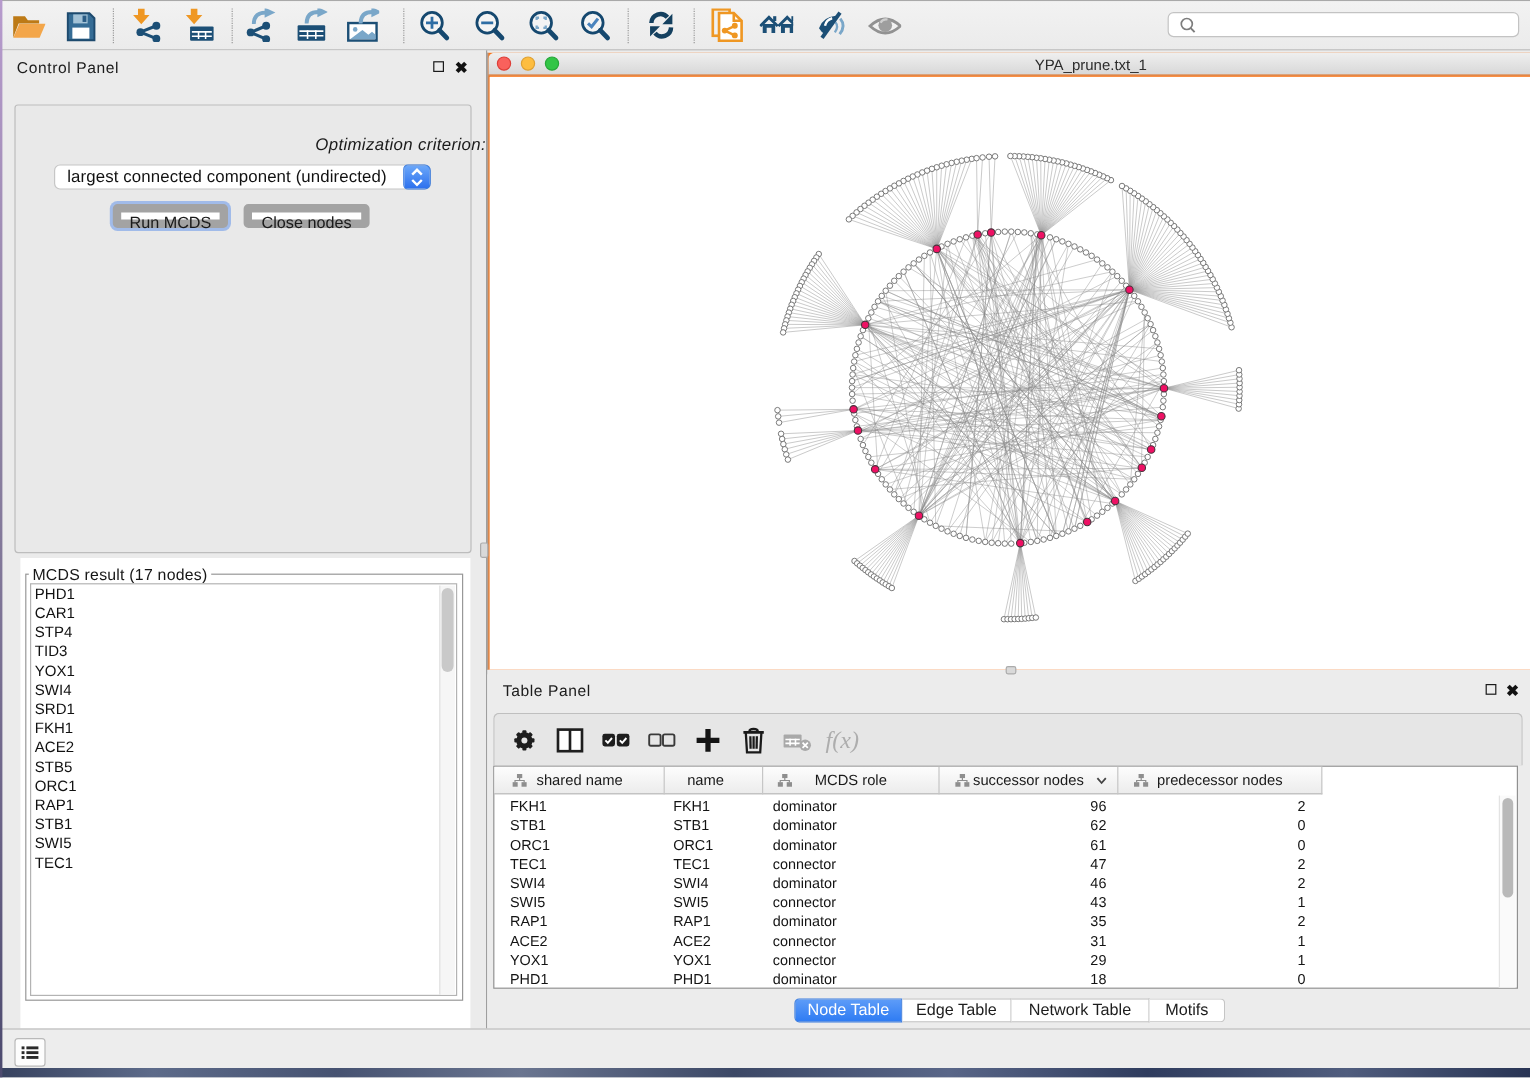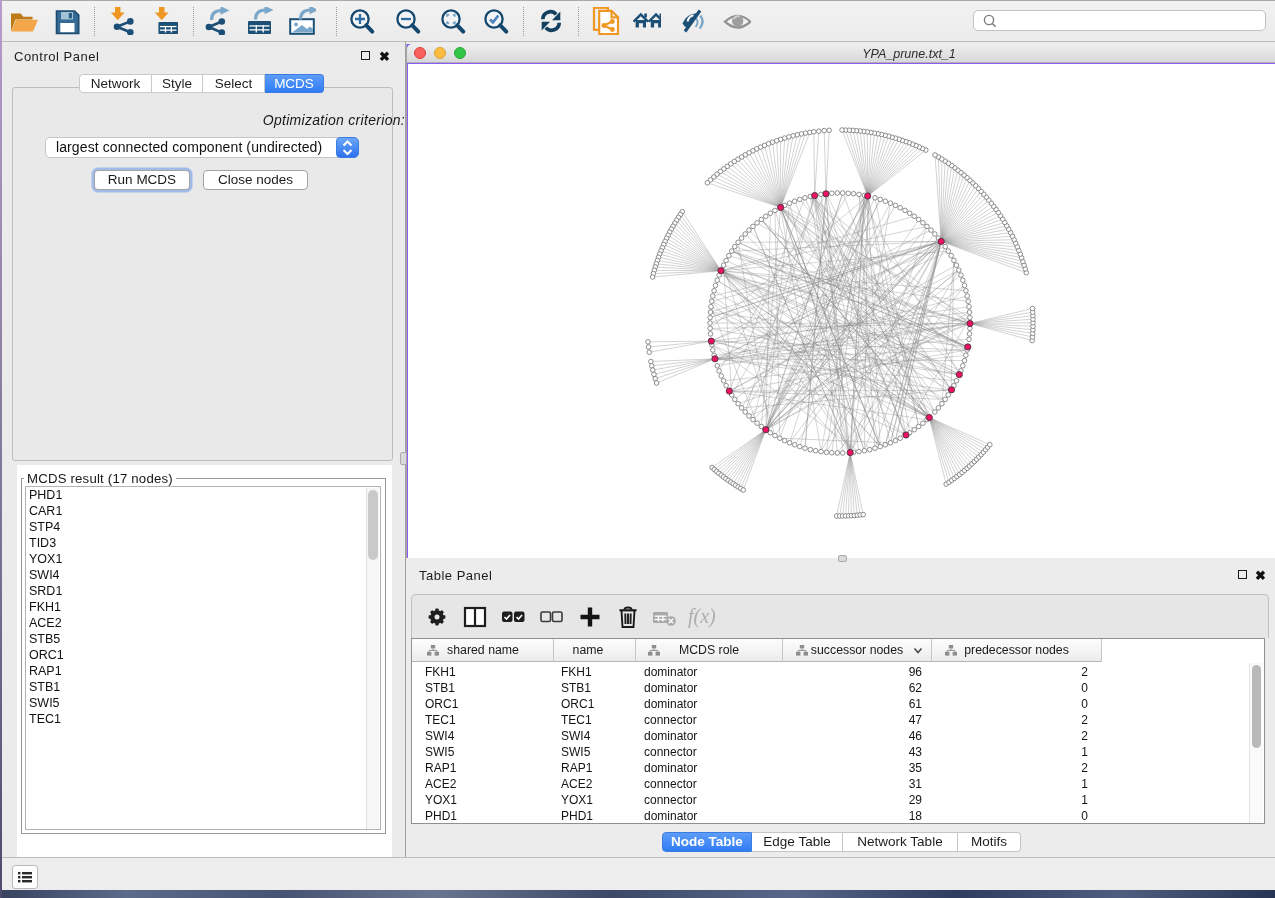--- a/index.html
+++ b/index.html
@@ -21,57 +21,57 @@
 .closex { position:absolute; font-size:13px; font-weight:bold; color:#111; line-height:9px; }
 .tabs { position:absolute; display:flex; }
 .tab { height:19px; border:1px solid #c9c9c9; border-left:none; background:#fff; color:#1d1d1d; font-size:13.5px; line-height:17px; text-align:center; }
 .tab.first { border-left:1px solid #c9c9c9; border-radius:4px 0 0 4px; }
 .tab.last { border-radius:0 4px 4px 0; }
 .tab.sel { background:linear-gradient(#5d9cf8,#2f7cf3); color:#fff; border-color:#3a7ce0; }
 #tabpane { left:10px; top:45px; width:381px; height:374px; border:1px solid #bdbdbd; border-radius:3px; background:#e9e9e9; }
 #optlabel { left:0; top:70px; width:403px; text-align:right; font-size:14px; letter-spacing:0.3px; color:#1a1a1a;font-style:italic; }
 #dropdown { left:43px; top:95px; width:314px; height:21px; background:#fff; border:1px solid #c6c6c6; border-radius:5px; font-size:14px; letter-spacing:0.1px; color:#111; line-height:19px; padding-left:10px; }
 #ddbtn { left:334px; top:95px; width:23px; height:21px; background:linear-gradient(#6ba7f9,#2d71ee); border-radius:4px 5px 5px 4px; border:1px solid #3a7ce0; }
-.btn { position:absolute; height:20px; background:#fff; border:1px solid #a3a3a3; border-radius:4px; font-size:13.5px; color:#1a1a1a; text-align:center; line-height:18px; }
+.btn { position:absolute; height:20px; background:#fff; border:7px solid #a3a3a3; border-radius:4px; font-size:13.5px; color:#1a1a1a; text-align:center; line-height:18px; }
 #runbtn { box-shadow:0 0 0 2.5px rgba(114,156,233,.6); }
 #resultwrap { left:15px; top:423px; width:375px; height:428px; background:#fff; }
 #fieldset { position:absolute; left:4px; top:13px; width:365px; height:356px; border:1px solid #989898; }
 #legend { position:absolute; left:7px; top:6px; background:#fff; padding:0 3px; font-size:13.2px; letter-spacing:0.2px; color:#161616; }
 #mlist { position:absolute; left:8px; top:21px; width:356px; height:344px; background:#fff; border:1px solid #b3b3b3; font-size:12.5px; color:#111; }
 #mlist .row { height:16px; line-height:16px; padding-left:3px; }
 #mlsb { position:absolute; right:1px; top:1px; width:13px; height:341px; background:#f6f6f6; border-left:1px solid #e0e0e0; }
 #mlsb .thumb { position:absolute; left:1px; top:2px; width:10px; height:70px; background:#c9c9c9; border-radius:5px; }
 
 
 #vdiv { left:405px; top:42px; width:1px; height:816px; background:#9e9e9e; }
 #vgrip { left:400px; top:452px; width:7px; height:13px; background:#d9d9d9; border:1px solid #ababab; border-radius:2px; z-index:5; }
 #hgrip { left:838px; top:555px; width:9px; height:7px; background:#d9d9d9; border:1px solid #ababab; border-radius:2px; z-index:5; }
 
 
-#netwin { left:406px; top:44px; width:869px; height:514px; background:#8b5cf6; border-left:1px solid #a5a5a5;font-style:italic; }
+#netwin { left:406px; top:44px; width:869px; height:514px; background:#f97316; border-left:1px solid #a5a5a5; }
 #nettitle { position:absolute; left:0; top:0; width:869px; height:19px; background:linear-gradient(#efefef,#d8d8d8); border-bottom:1px solid #b2b2b2; border-top-left-radius:5px; }
 .tl { position:absolute; top:47px; width:12px; height:12px; border-radius:50%; z-index:3; }
 #netname { position:absolute; left:0; width:1004px; text-align:center; top:3px; font-size:12.5px; color:#2c2c2c; }
 #netbody { position:absolute; left:1px; top:20px; width:868px; height:494px; background:#fff; overflow:hidden; }
 
 
 #tpanel { left:406px; top:562px; width:869px; height:295px; background:#ececec; }
 #tpanel .hdr { position:absolute; left:13px; top:6px; font-size:13px; letter-spacing:0.5px; color:#1c1c1c; }
 #ttoolbar { position:absolute; left:5px; top:32px; width:858px; height:44px; background:#e6e6e6; border:1px solid #bfbfbf; border-bottom:none; border-radius:5px 5px 0 0; }
 #tbl { position:absolute; left:5px; top:76px; width:854px; height:186px; background:#fff; border:1px solid #909090; }
 #thead { position:absolute; left:0; top:0; width:690px; height:23px; background:linear-gradient(#fdfdfd,#ececec); border-bottom:1px solid #b5b5b5; font-size:12.3px; color:#1a1a1a; }
 .thcell { position:absolute; top:0; height:23px; line-height:23px; border-right:1px solid #c6c6c6; text-align:center; }
 .trow { position:absolute; font-size:12px; color:#141414; height:16px; line-height:16px; }
 .num { position:absolute; text-align:right; }
 #tsb { position:absolute; right:1px; top:24px; width:14px; height:160px; background:#fafafa; border-left:1px solid #e3e3e3; }
 #tsb .thumb { position:absolute; left:2px; top:2px; width:9px; height:83px; background:#b9b9b9; border-radius:4.5px; }
 .btab { height:20px; border:1px solid #c5c5c5; border-left:none; background:#fff; color:#1d1d1d; font-size:13.5px; line-height:18px; text-align:center; }
 .btab.first { border-left:1px solid #c5c5c5; border-radius:4px 0 0 4px; }
 .btab.last { border-radius:0 4px 4px 0; }
-.btab.sel { background:linear-gradient(#5d9cf8,#2f7cf3); color:#fff; border-color:#3a7ce0;font-weight:bold; }
+.btab.sel { background:linear-gradient(#5d9cf8,#2f7cf3); color:#fff; border-color:#3a7ce0; }
 
 
 #statusbar { left:0; top:857px; width:1275px; height:33px; background:#ededed; border-top:1px solid #bdbdbd; }
 #listbtn { position:absolute; left:12px; top:7px; width:26px; height:24px; background:#fdfdfd; border:1px solid #b9b9b9; border-radius:3px; }
 #membtn { position:absolute; left:1190px; top:8px; width:74px; height:23px; background:#fbfbfb; border:1px solid #ababab; font-size:12.5px; color:#111; line-height:21px;margin-top:38px; }
 #memdot { position:absolute; left:10px; top:5px; width:12px; height:12px; border-radius:50%; background:#1d9b31; }
 </style>
 </head>
 <body>
 <div id="topline" class="abs"></div>
@@ -228,26 +228,20 @@
     <svg width="20" height="19" viewBox="0 0 20 19" style="position:absolute;left:6px;top:1px">
       <circle cx="9" cy="8" r="4.6" fill="none" stroke="#7d7d7d" stroke-width="1.4"></circle>
       <line x1="12.3" y1="11.5" x2="15.5" y2="14.8" stroke="#7d7d7d" stroke-width="1.6"></line>
     </svg>
   </div>
 
 <div id="cpanel" class="abs">
   <div class="hdr">Control Panel</div>
   <div class="winbtn" style="left:359px;top:9px"></div>
   <div class="closex" style="left:377px;top:10px">✖</div>
-  <div class="tabs" style="left:77px;top:32px;z-index:2">
-    <div class="tab first" style="width:73px">Network</div>
-      <div class="tab" style="width:51px">Style</div>
-      <div class="tab" style="width:62px">Select</div>
-      <div class="tab sel last" style="width:59px">MCDS</div>
-  </div>
   <div id="tabpane" class="abs"></div>
   <div id="optlabel" class="abs">Optimization criterion:</div>
   <div id="dropdown" class="abs">largest connected component (undirected)</div>
   <div id="ddbtn" class="abs"><svg width="21" height="20" viewBox="0 0 21 20">
         <path d="M6.5 7.5 L10.5 3.5 L14.5 7.5 M6.5 12 L10.5 16 L14.5 12" fill="none" stroke="#fff" stroke-width="2"></path>
       </svg></div>
   <div class="btn" id="runbtn" style="left:92px;top:128px;width:96px;">Run MCDS</div>
   <div class="btn" style="left:201px;top:128px;width:105px;">Close nodes</div>
   <div id="resultwrap" class="abs">
     <div id="fieldset"></div>

